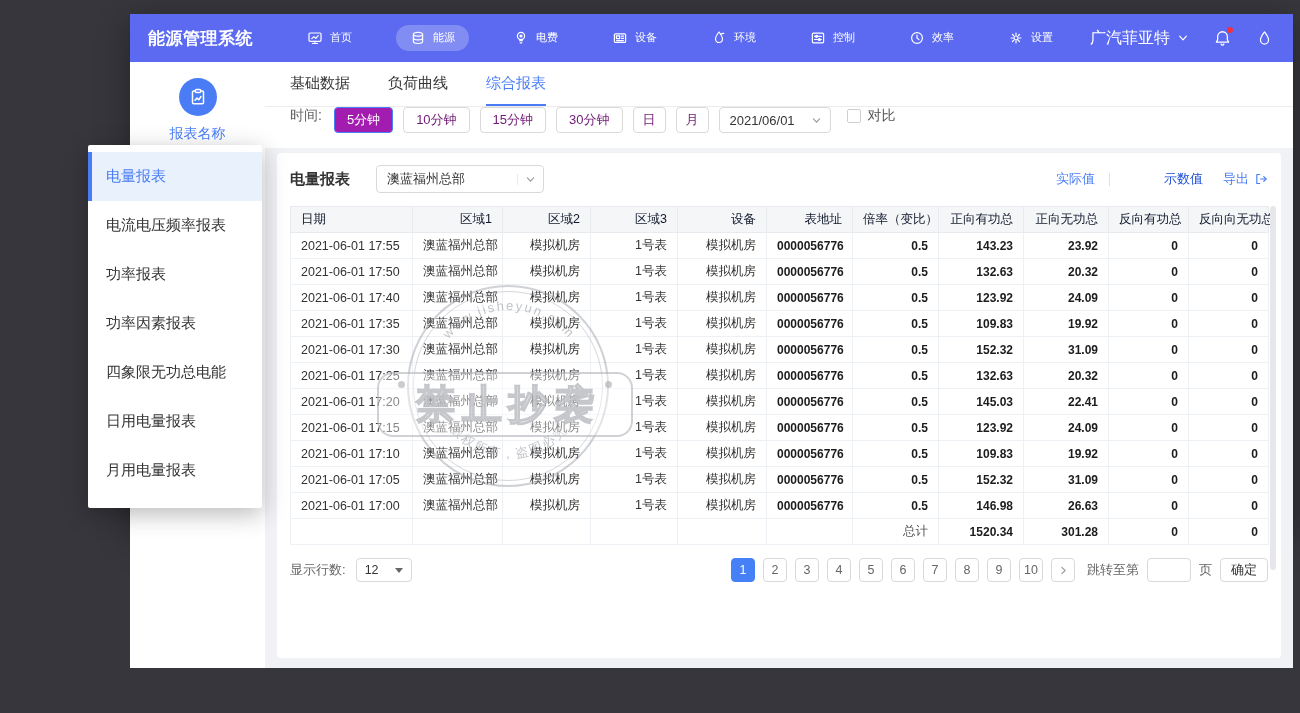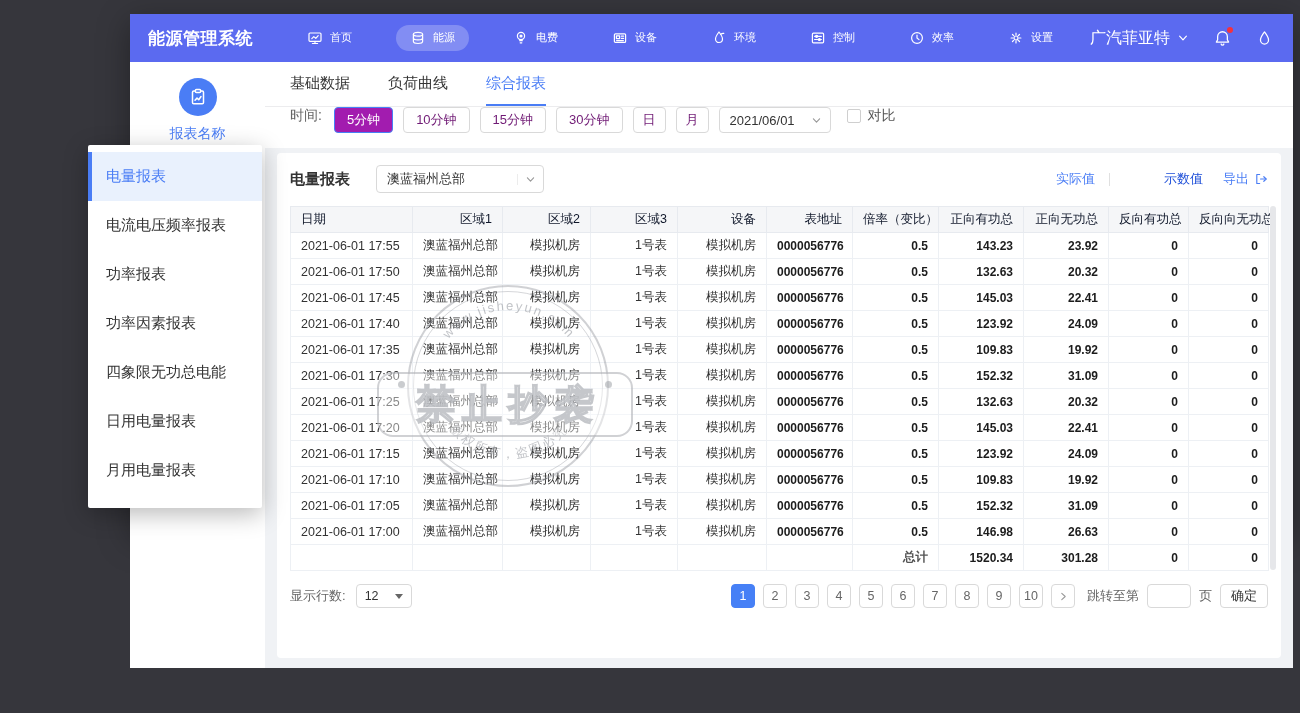--- a/index.html
+++ b/index.html
@@ -63,21 +63,21 @@
   .vdiv { width:1px; height:13px; background:#e0e0e0; }
   .lk.export { color:#4a7df5; display:flex; align-items:center; gap:5px; margin-left:6px; }
 
   
   .tbl { width:978px; margin-top:13px; border-collapse:collapse; table-layout:fixed; }
   .tbl th { height:26px; background:#f5f6f8; border:1px solid #e7eaef; font-size:12.5px; font-weight:400; color:#0f172a; padding:0 10px; white-space:nowrap; }
   .tbl td { height:26px; border:1px solid #edf0f4; font-size:12.5px; color:#333; padding:0 10px; white-space:nowrap; overflow:hidden; }
   .tbl .l { text-align:left; } .tbl .r { text-align:right; }
   .tbl td.num { font-weight:700; color:#1c1c1c; font-size:12px; }
   .tbl tr.total td { border-color:#edf0f4; }
-  .tbl td.total-label { color:#555;font-weight:bold; }
+  .tbl td.total-label { color:#555; }
   .scrollbar { position:absolute; right:5px; top:53px; width:6px; height:364px; border-radius:3px; background:#e6e7ea; cursor:pointer; }
 
   
   .card-foot { margin-top:13px; display:flex; align-items:center; }
   .rows-ctl { display:flex; align-items:center; gap:10px; font-size:13px; color:#666; }
   .rows-select { width:56px; height:24px; border:1px solid #d9d9d9; border-radius:4px; display:flex; align-items:center; padding:0 8px; color:#333; font-size:12.5px; cursor:pointer; }
   .rows-select .caret { margin-left:auto; width:0; height:0; border-left:4px solid transparent; border-right:4px solid transparent; border-top:5px solid #666; }
   .pager { margin-left:auto; display:flex; align-items:center; gap:8px; }
   .pg { min-width:24px; height:24px; padding:0 4px; border:1px solid #d9d9d9; border-radius:4px; background:#fff; color:#666; font-size:12.5px; display:flex; align-items:center; justify-content:center; cursor:pointer; }
   .pg.active { background:#4680f6; border-color:#4680f6; color:#fff; }
@@ -331,33 +331,20 @@
                 <tr>
                   <td class="l">2021-06-01 17:50</td>
                   <td class="r">澳蓝福州总部</td>
                   <td class="r">模拟机房</td>
                   <td class="r">1号表</td>
                   <td class="r">模拟机房</td>
                   <td class="r num">0000056776</td>
                   <td class="r num">0.5</td>
                   <td class="r num">132.63</td>
                   <td class="r num">20.32</td>
-                  <td class="r num">0</td>
-                  <td class="r num">0</td>
-                </tr>
-                <tr>
-                  <td class="l">2021-06-01 17:45</td>
-                  <td class="r">澳蓝福州总部</td>
-                  <td class="r">模拟机房</td>
-                  <td class="r">1号表</td>
-                  <td class="r">模拟机房</td>
-                  <td class="r num">0000056776</td>
-                  <td class="r num">0.5</td>
-                  <td class="r num">145.03</td>
-                  <td class="r num">22.41</td>
                   <td class="r num">0</td>
                   <td class="r num">0</td>
                 </tr>
                 <tr>
                   <td class="l">2021-06-01 17:40</td>
                   <td class="r">澳蓝福州总部</td>
                   <td class="r">模拟机房</td>
                   <td class="r">1号表</td>
                   <td class="r">模拟机房</td>
                   <td class="r num">0000056776</td>

